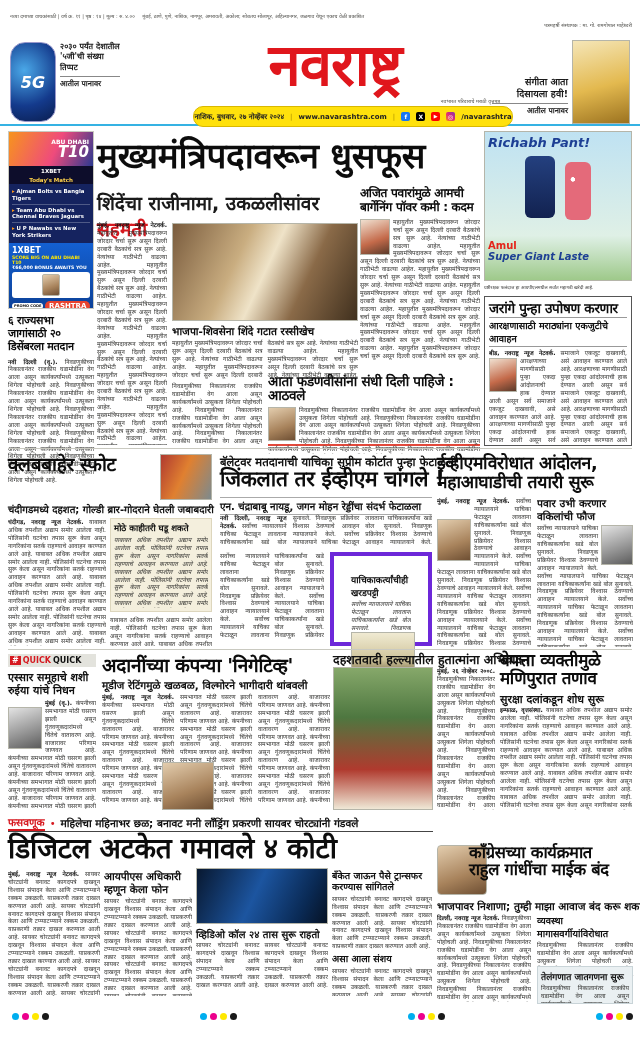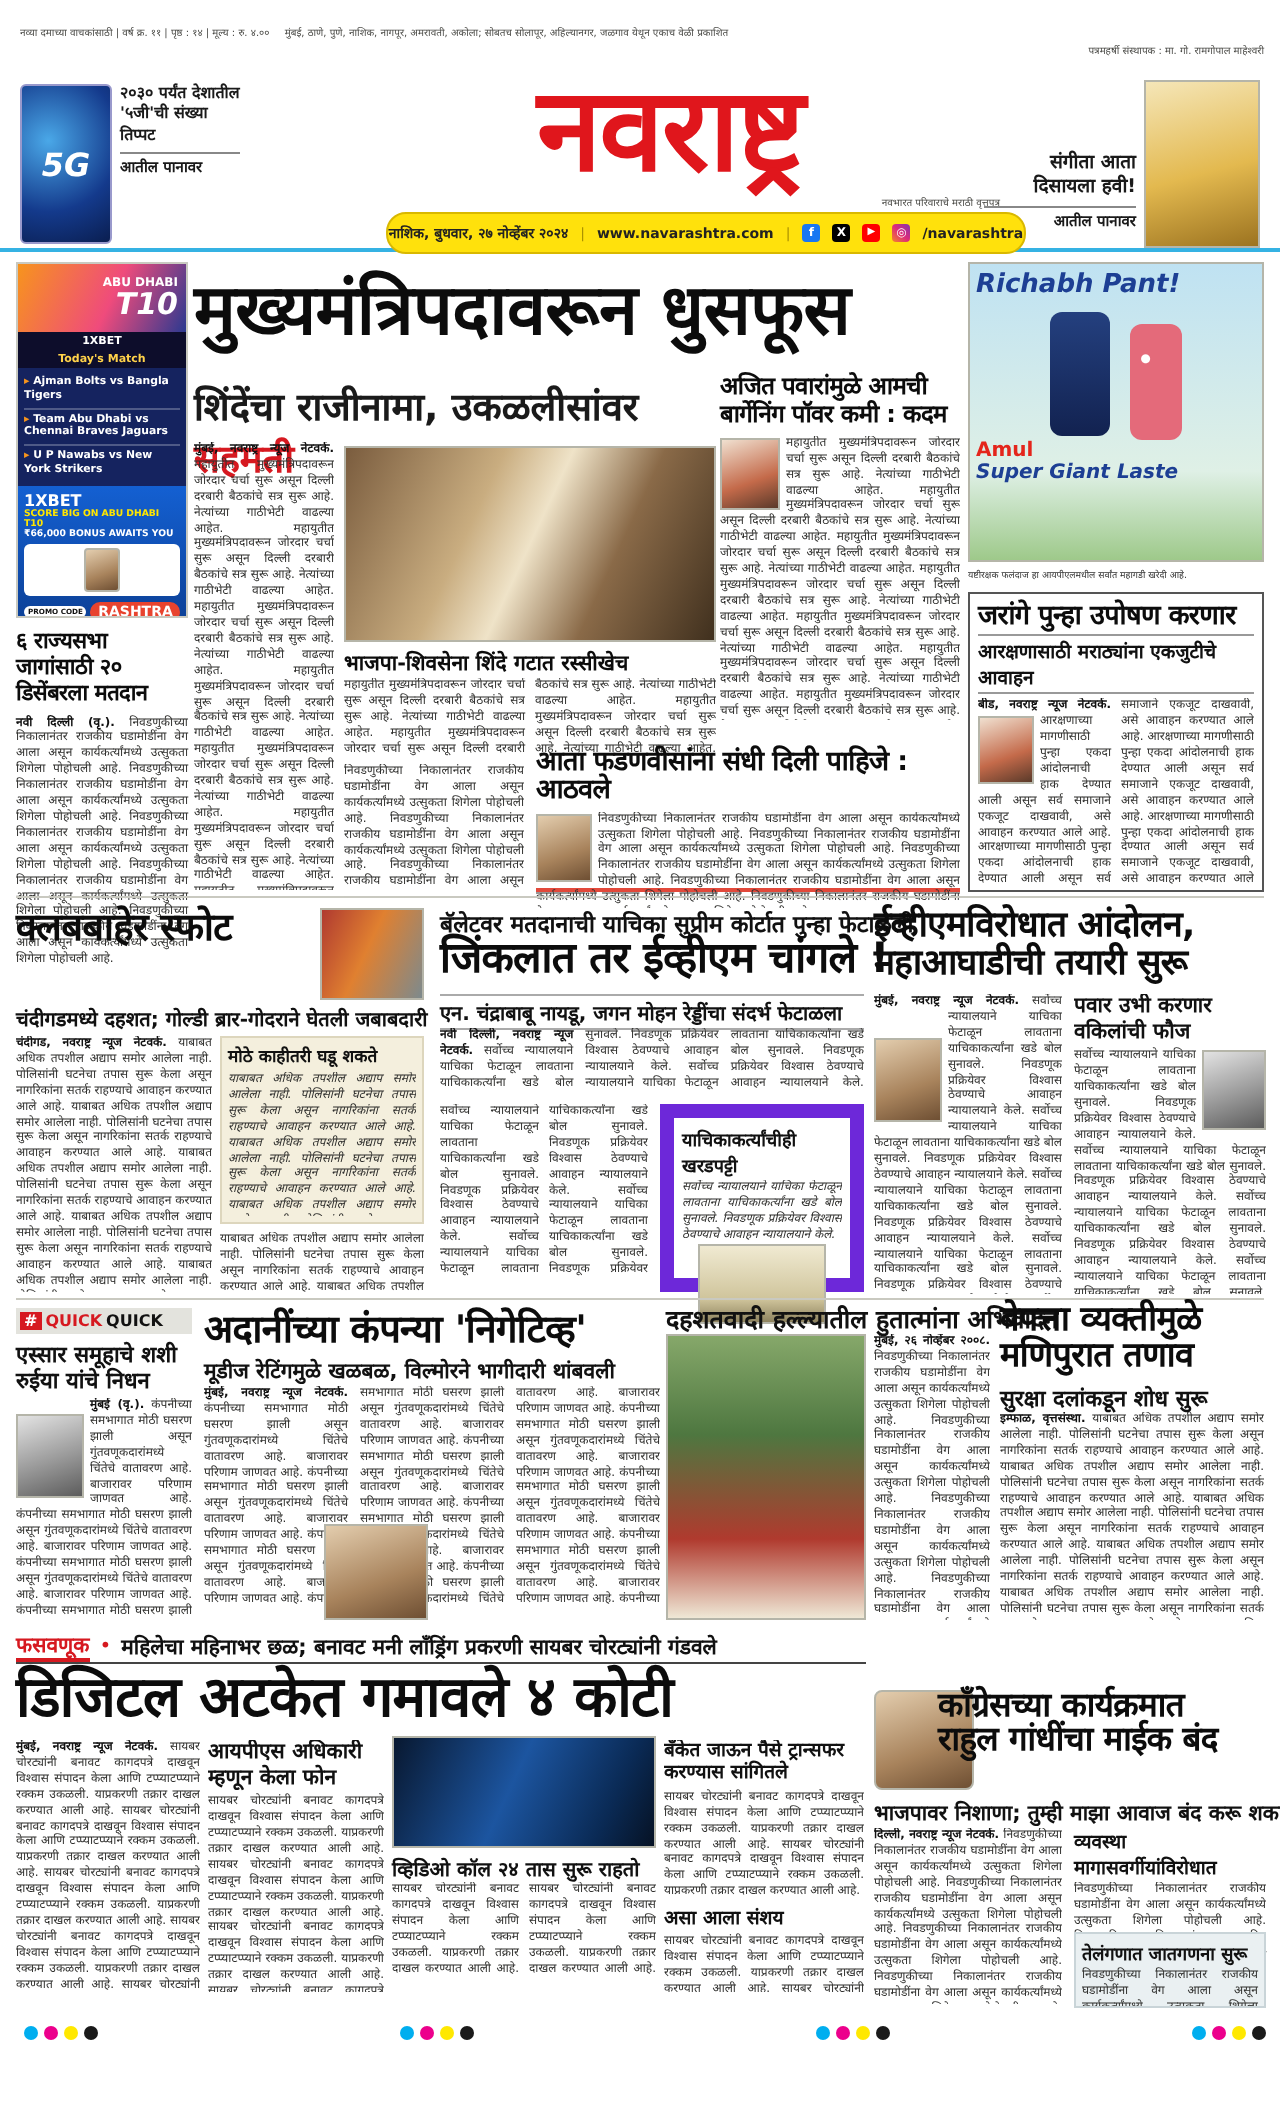--- a/index.html
+++ b/index.html
@@ -60,21 +60,21 @@
 
 <div class="page">
 
   <div class="abs tiny" style="left:10px;top:13px;width:470px;">
     <span>नव्या दमाच्या वाचकांसाठी | वर्ष क्र. ११ | पृष्ठ : १४ | मूल्य : रु. ४.००</span>
     <span style="margin-left:6px;">मुंबई, ठाणे, पुणे, नाशिक, नागपूर, अमरावती, अकोला; सोबतच सोलापूर, अहिल्यानगर, जळगाव येथून एकाच वेळी प्रकाशित</span>
   </div>
   <div class="abs tiny" style="left:455px;top:22px;width:177px;text-align:right;">पत्रमहर्षी संस्थापक : मा. गो. रामगोपाल माहेश्वरी</div>
 
   <div class="abs" style="left:10px;top:42px;width:110px;height:80px;display:flex;gap:4px;">
-    <div class="abs" style="position:static;width:44px;height:78px;border:1px solid #99c;border-radius:3px;
+    <div class="abs" style="position:static;width:44px;height:78px;border:1px solid #99c;border-radius:15px;
          background:radial-gradient(circle at 30% 35%,#4aa8e8,#143a8c 60%,#0a1e50);display:flex;align-items:center;justify-content:center;">
       <span style="color:#fff;font-weight:900;font-size:16px;font-style:italic;">5G</span>
     </div>
     <div style="width:60px;">
       <div style="font-size:8px;font-weight:700;line-height:1.3;">२०३० पर्यंत देशातील '५जी'ची संख्या तिप्पट</div>
       <div style="font-size:7.5px;font-weight:800;border-top:1px solid #888;margin-top:3px;padding-top:1px;">आतील पानावर</div>
     </div>
   </div>
 
   <div class="abs logo" style="left:165px;top:36px;width:340px;">नवराष्ट्र</div>
@@ -169,21 +169,21 @@
       <span>निवडणुकीच्या निकालानंतर राजकीय घडामोडींना वेग आला असून कार्यकर्त्यांमध्ये उत्सुकता शिगेला पोहोचली आहे. निवडणुकीच्या निकालानंतर राजकीय घडामोडींना वेग आला असून कार्यकर्त्यांमध्ये उत्सुकता शिगेला पोहोचली आहे. निवडणुकीच्या निकालानंतर राजकीय घडामोडींना वेग आला असून कार्यकर्त्यांमध्ये उत्सुकता शिगेला पोहोचली आहे. निवडणुकीच्या निकालानंतर राजकीय घडामोडींना वेग आला असून कार्यकर्त्यांमध्ये उत्सुकता शिगेला पोहोचली आहे. निवडणुकीच्या निकालानंतर राजकीय घडामोडींना वेग आला असून कार्यकर्त्यांमध्ये उत्सुकता शिगेला पोहोचली आहे.</span>
     </p>
   </div>
 
   <div class="abs photo ph-cartoon" style="left:484px;top:131px;width:148px;height:150px;padding:3px;box-sizing:border-box;">
     <div class="center" style="font-size:13px;font-weight:900;font-style:italic;color:#1d3f94;">Richabh Pant!</div>
     <div style="display:flex;justify-content:center;gap:10px;margin-top:6px;">
       <div style="width:30px;height:62px;border-radius:6px;background:linear-gradient(#24407f,#122250);"></div>
       <div style="width:26px;height:58px;border-radius:6px;margin-top:6px;background:radial-gradient(circle at 30% 30%,#fff 2px,transparent 2.5px),#e46a7a;"></div>
     </div>
-    <div class="center" style="font-size:10px;font-weight:900;color:#e4251b;margin-top:0;">Amul</div>
+    <div class="center" style="font-size:10px;font-weight:900;color:#e4251b;margin-top:20px;">Amul</div>
     <div class="center" style="font-size:10px;font-weight:900;font-style:italic;color:#1d3f94;">Super Giant Laste</div>
   </div>
   <div class="abs center" style="left:484px;top:284px;width:148px;font-size:4.6px;color:#333;">यष्टीरक्षक फलंदाज हा आयपीएलमधील सर्वांत महागडी खरेदी आहे.</div>
 
   <div class="abs frame-box" style="left:484px;top:296px;width:148px;height:150px;">
     <div class="hl center" style="font-size:13.5px;">जरांगे पुन्हा उपोषण करणार</div>
     <div class="center sub" style="font-size:9.5px;border-top:1px solid #999;border-bottom:1px solid #999;margin:2px 0;padding:1px 0;">आरक्षणासाठी मराठ्यांना एकजुटीचे आवाहन</div>
     <p class="bt two-col" style="height:96px;overflow:hidden;">
       <b class="dl">बीड, नवराष्ट्र न्यूज नेटवर्क.</b>
       <span class="photo ph-portrait2 float-l" style="width:28px;height:34px;display:block;"></span>
@@ -215,21 +215,21 @@
   <div class="abs sub nowrap" style="left:220px;top:454px;width:212px;font-size:11.5px;">बॅलेटवर मतदानाची याचिका सुप्रीम कोर्टात पुन्हा फेटाळली</div>
   <div class="abs hl nowrap" style="left:220px;top:468px;width:212px;font-size:21px;">जिंकलात तर ईव्हीएम चांगले !</div>
   <div class="abs sub nowrap" style="left:220px;top:497px;width:212px;font-size:10px;border-top:1px solid #aaa;border-bottom:1px solid #aaa;padding:1px 0;">एन. चंद्राबाबू नायडू, जगन मोहन रेड्डींचा संदर्भ फेटाळला</div>
   <p class="abs bt three-col" style="left:220px;top:514px;width:212px;height:34px;overflow:hidden;">
     <b class="dl">नवी दिल्ली, नवराष्ट्र न्यूज नेटवर्क.</b>
     <span>सर्वोच्च न्यायालयाने याचिका फेटाळून लावताना याचिकाकर्त्यांना खडे बोल सुनावले. निवडणूक प्रक्रियेवर विश्वास ठेवण्याचे आवाहन न्यायालयाने केले. सर्वोच्च न्यायालयाने याचिका फेटाळून लावताना याचिकाकर्त्यांना खडे बोल सुनावले. निवडणूक प्रक्रियेवर विश्वास ठेवण्याचे आवाहन न्यायालयाने केले. सर्वोच्च न्यायालयाने याचिका फेटाळून लावताना याचिकाकर्त्यांना खडे बोल सुनावले. निवडणूक प्रक्रियेवर विश्वास ठेवण्याचे आवाहन न्यायालयाने केले. सर्वोच्च न्यायालयाने याचिका फेटाळून लावताना याचिकाकर्त्यांना खडे बोल सुनावले. निवडणूक प्रक्रियेवर विश्वास ठेवण्याचे आवाहन न्यायालयाने केले.</span>
   </p>
   <p class="abs bt two-col" style="left:220px;top:552px;width:104px;height:94px;overflow:hidden;">
     <span>सर्वोच्च न्यायालयाने याचिका फेटाळून लावताना याचिकाकर्त्यांना खडे बोल सुनावले. निवडणूक प्रक्रियेवर विश्वास ठेवण्याचे आवाहन न्यायालयाने केले. सर्वोच्च न्यायालयाने याचिका फेटाळून लावताना याचिकाकर्त्यांना खडे बोल सुनावले. निवडणूक प्रक्रियेवर विश्वास ठेवण्याचे आवाहन न्यायालयाने केले. सर्वोच्च न्यायालयाने याचिका फेटाळून लावताना याचिकाकर्त्यांना खडे बोल सुनावले. निवडणूक प्रक्रियेवर विश्वास ठेवण्याचे आवाहन न्यायालयाने केले. सर्वोच्च न्यायालयाने याचिका फेटाळून लावताना याचिकाकर्त्यांना खडे बोल सुनावले. निवडणूक प्रक्रियेवर विश्वास ठेवण्याचे आवाहन न्यायालयाने केले. सर्वोच्च न्यायालयाने याचिका फेटाळून लावताना याचिकाकर्त्यांना खडे बोल सुनावले. निवडणूक प्रक्रियेवर विश्वास ठेवण्याचे आवाहन न्यायालयाने केले. सर्वोच्च न्यायालयाने याचिका फेटाळून लावताना याचिकाकर्त्यांना खडे बोल सुनावले. निवडणूक प्रक्रियेवर विश्वास ठेवण्याचे आवाहन न्यायालयाने केले.</span>
   </p>
-  <div class="abs" style="left:330px;top:552px;width:102px;height:94px;border:7px solid #6d28d9;box-sizing:border-box;padding:4px;">
+  <div class="abs" style="left:330px;top:552px;width:102px;height:94px;border:4px solid #6d28d9;box-sizing:border-box;padding:17px;">
     <div class="sub" style="font-size:9px;">याचिकाकर्त्यांचीही खरडपट्टी</div>
     <p class="bt" style="font-style:italic;height:30px;overflow:hidden;margin-top:1px;">
       <span>सर्वोच्च न्यायालयाने याचिका फेटाळून लावताना याचिकाकर्त्यांना खडे बोल सुनावले. निवडणूक प्रक्रियेवर विश्वास ठेवण्याचे आवाहन न्यायालयाने केले.</span>
     </p>
     <div class="photo ph-sc" style="width:64px;height:40px;margin:2px auto 0;"></div>
   </div>
 
   <div class="abs hl" style="left:437px;top:454px;width:196px;font-size:17.5px;">
     <div>ईव्हीएमविरोधात आंदोलन,</div>
     <div>महाआघाडीची तयारी सुरू</div>

